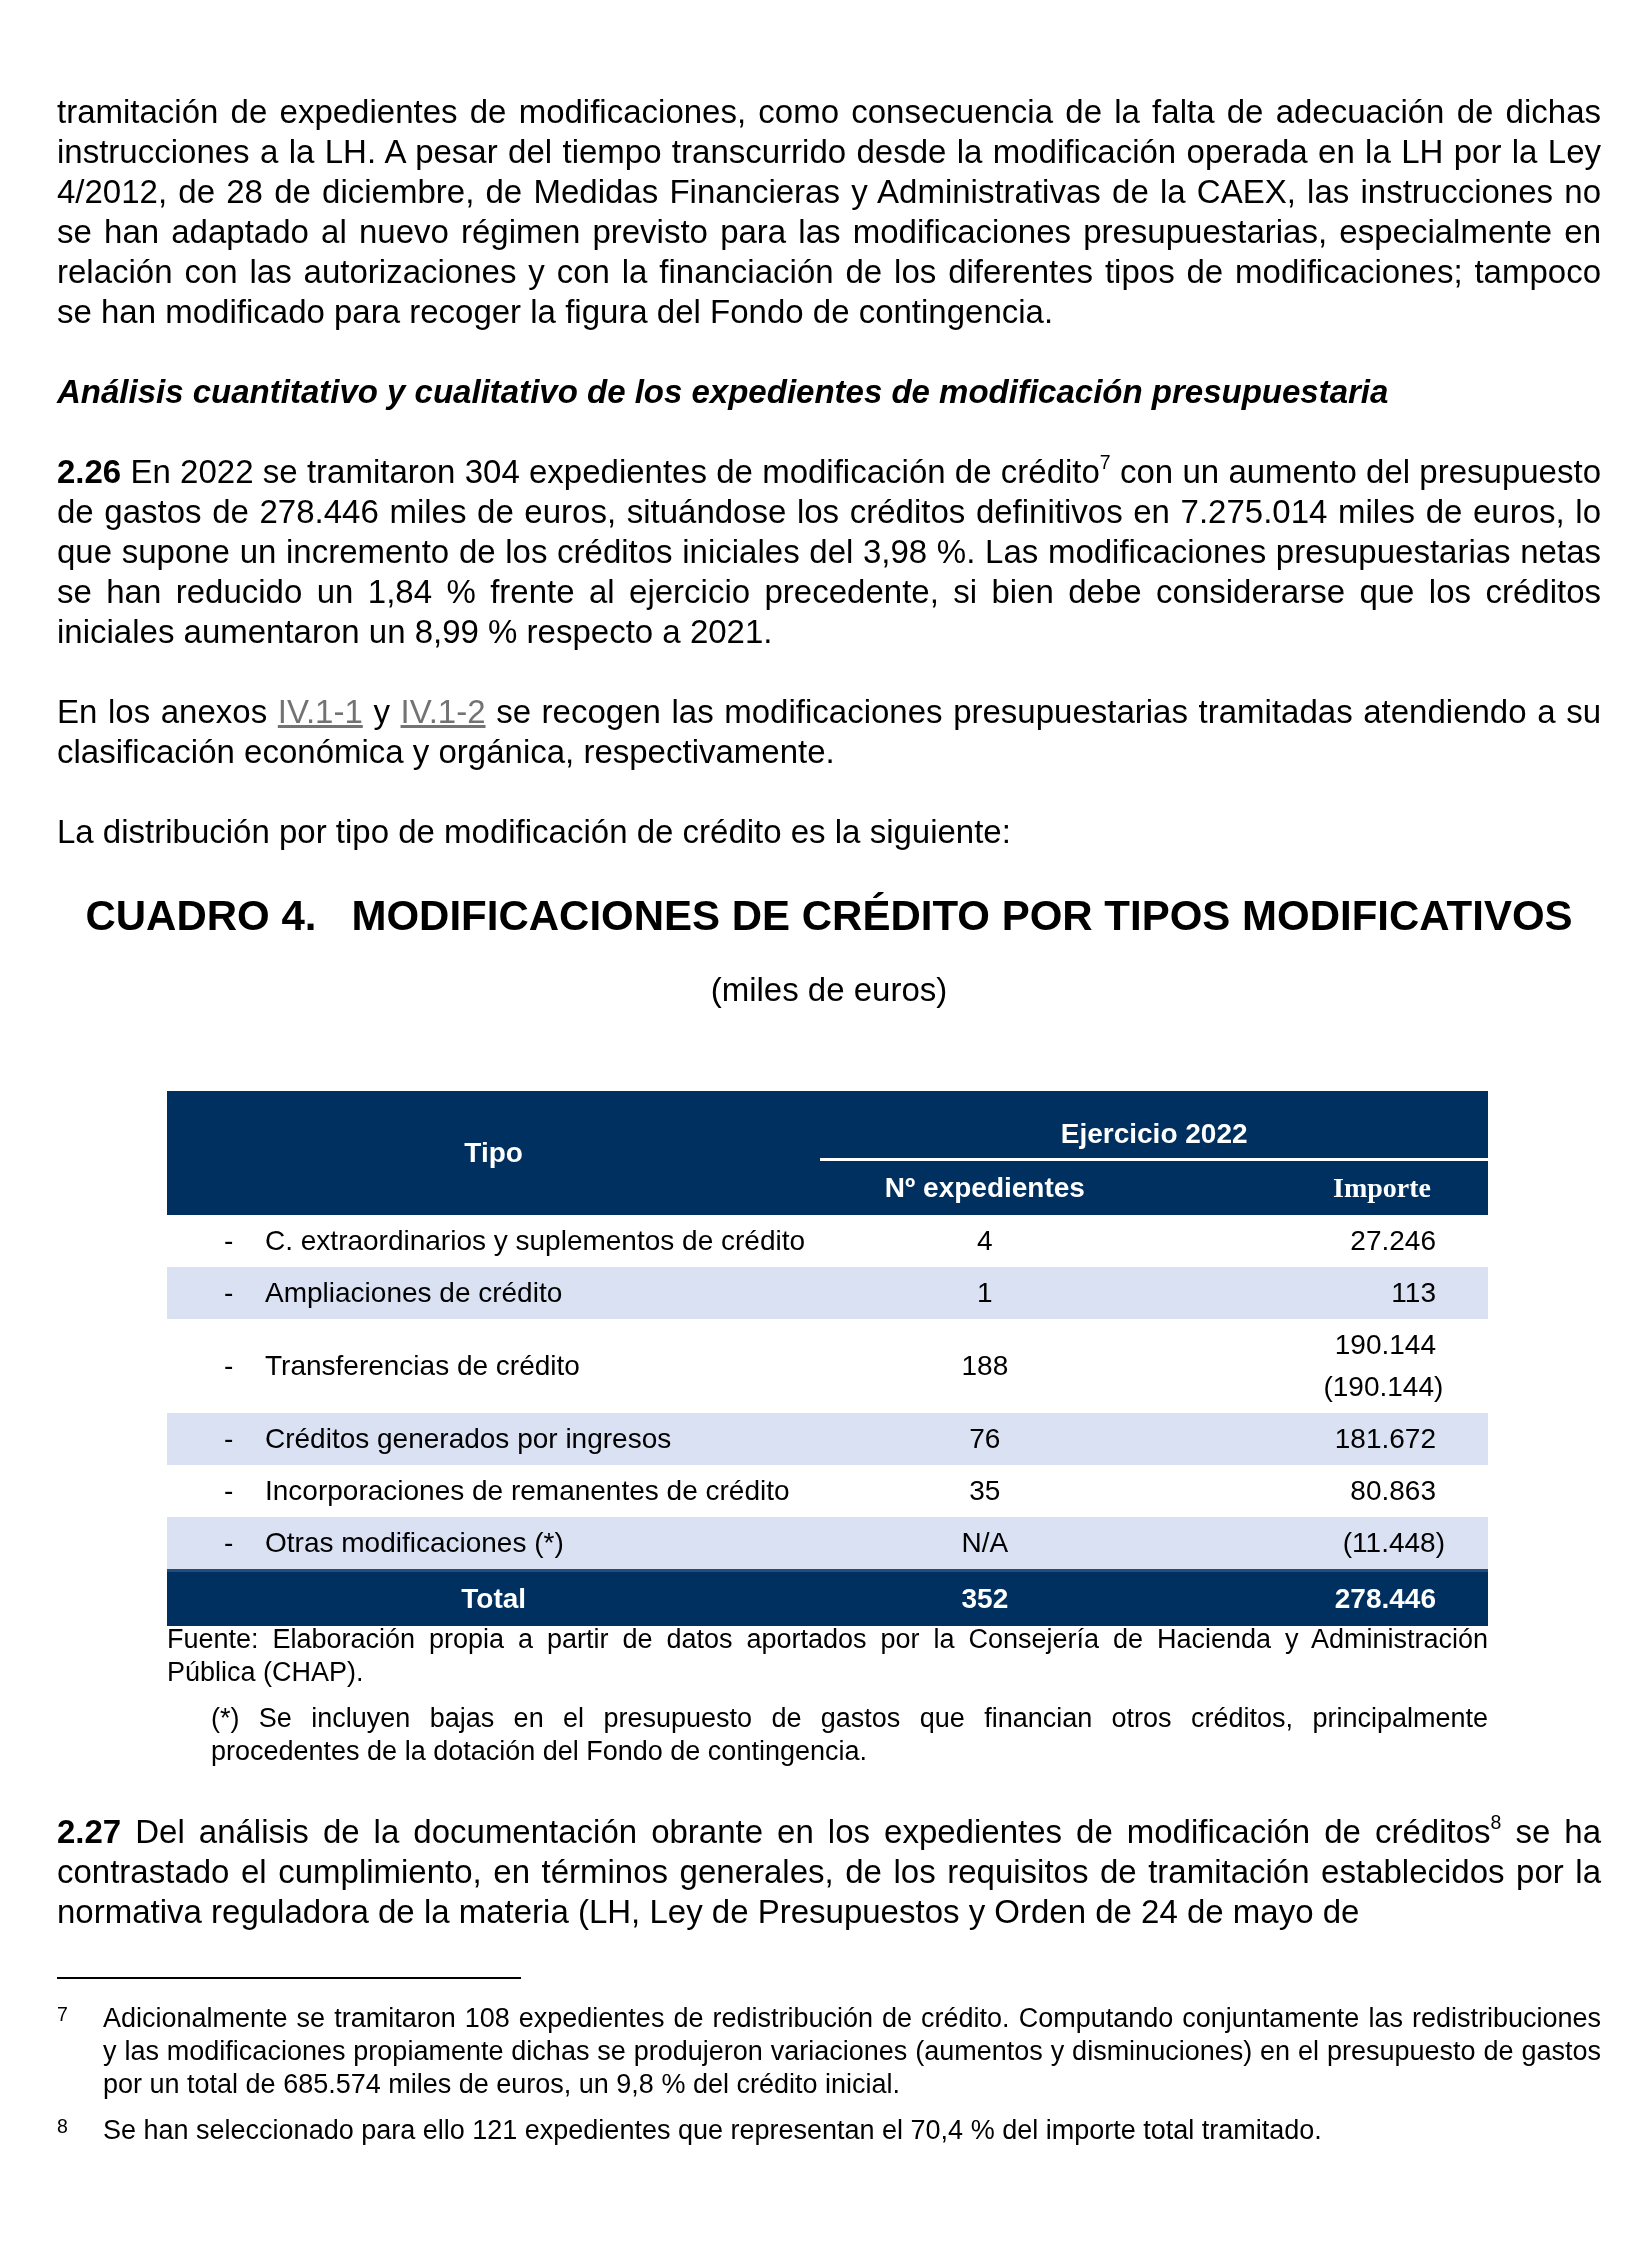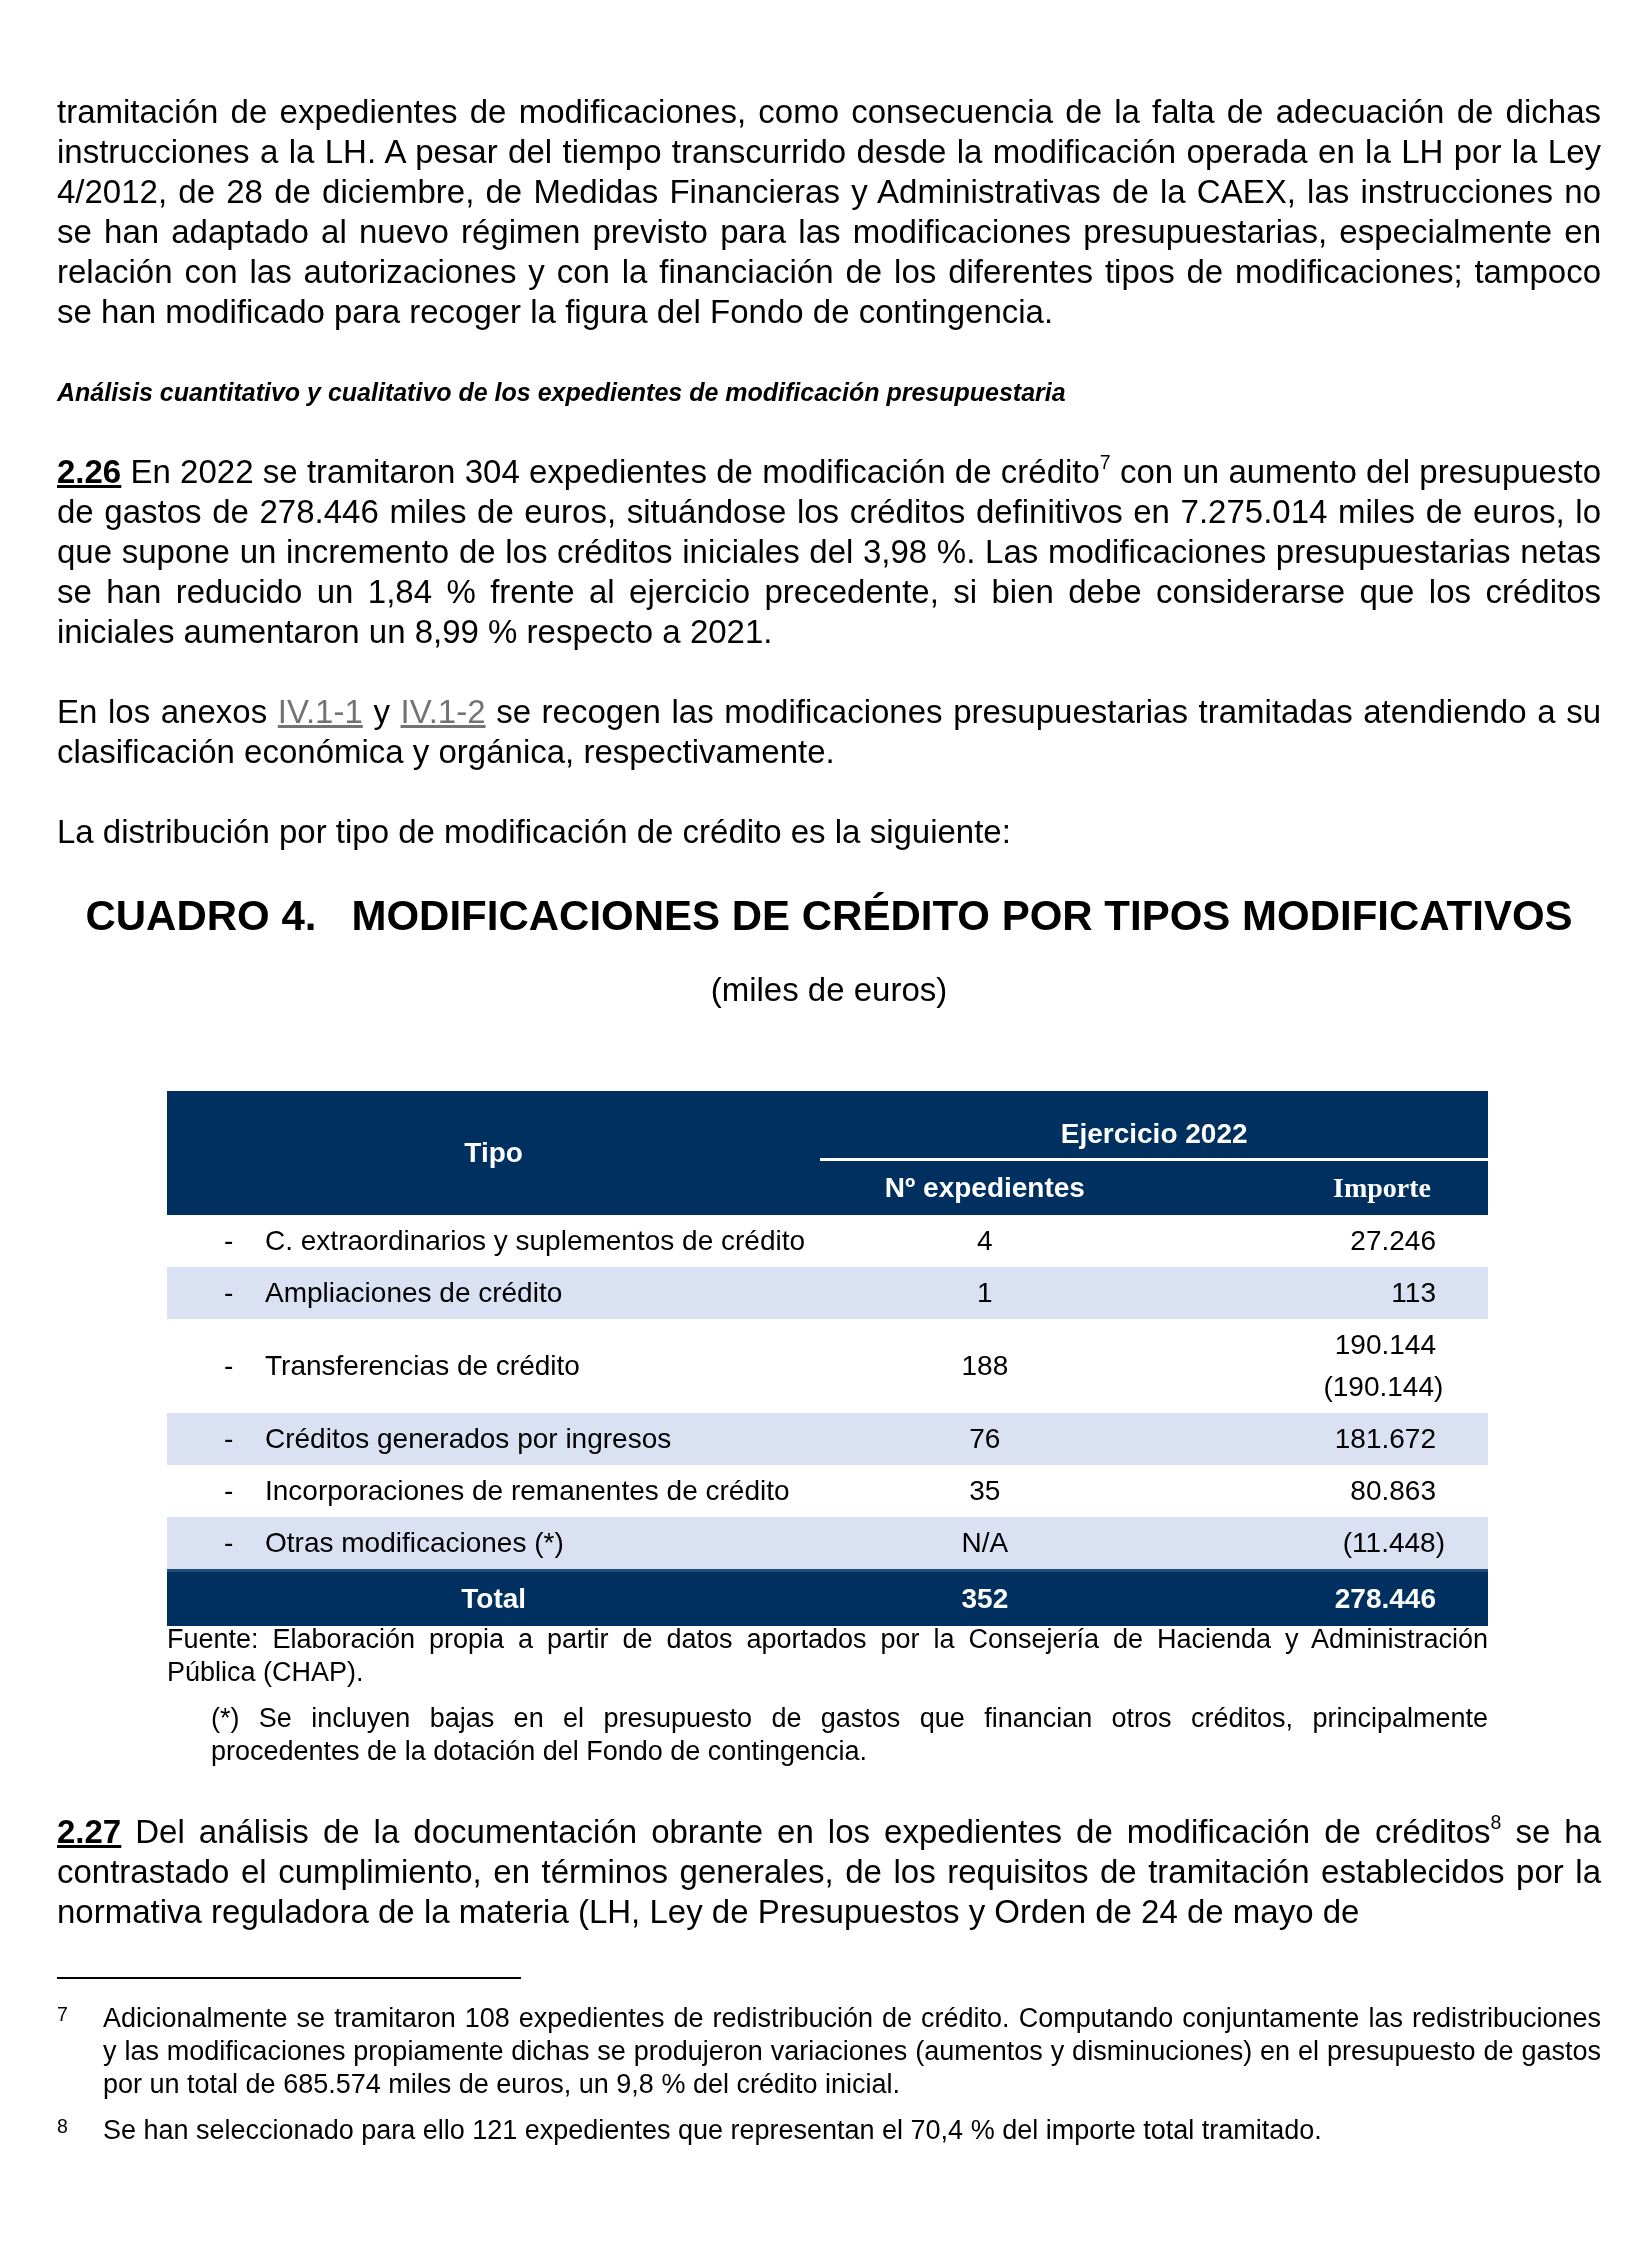--- a/index.html
+++ b/index.html
@@ -6,22 +6,22 @@
   body {
     width: 1646px; height: 2261px; position: relative; overflow: hidden;
     font-family: "Liberation Sans", sans-serif; color: #000;
   }
   .page { position: absolute; left: 57px; top: 92px; width: 1544px; }
   .p {
     font-size: 33px; line-height: 40px; text-align: justify; margin: 0;
     text-align-last: left;
   }
   .gap { height: 40px; }
-  .heading-it { font-style: italic; font-weight: bold; font-size: 25px; line-height: 40px; margin: 0; }
-  .num { font-weight: bold; text-decoration: underline; }
+  .heading-it { font-style: italic; font-weight: bold; font-size: 33px; line-height: 40px; margin: 0; }
+  .num { font-weight: bold; }
   sup { font-size: 19.5px; line-height: 0; vertical-align: super; position: relative; top: -1.6px; }
   a.link { color: #737373; text-decoration: underline; }
   .title {
     text-align: center; font-weight: bold; font-size: 42px; line-height: 40px; margin: 0;
     white-space: pre;
   }
   .subtitle { text-align: center; font-size: 33px; line-height: 40px; margin: 0; }
   table.cuadro {
     position: absolute; left: 167px; top: 1091px; width: 1321px;
     border-collapse: collapse; font-size: 28px;

